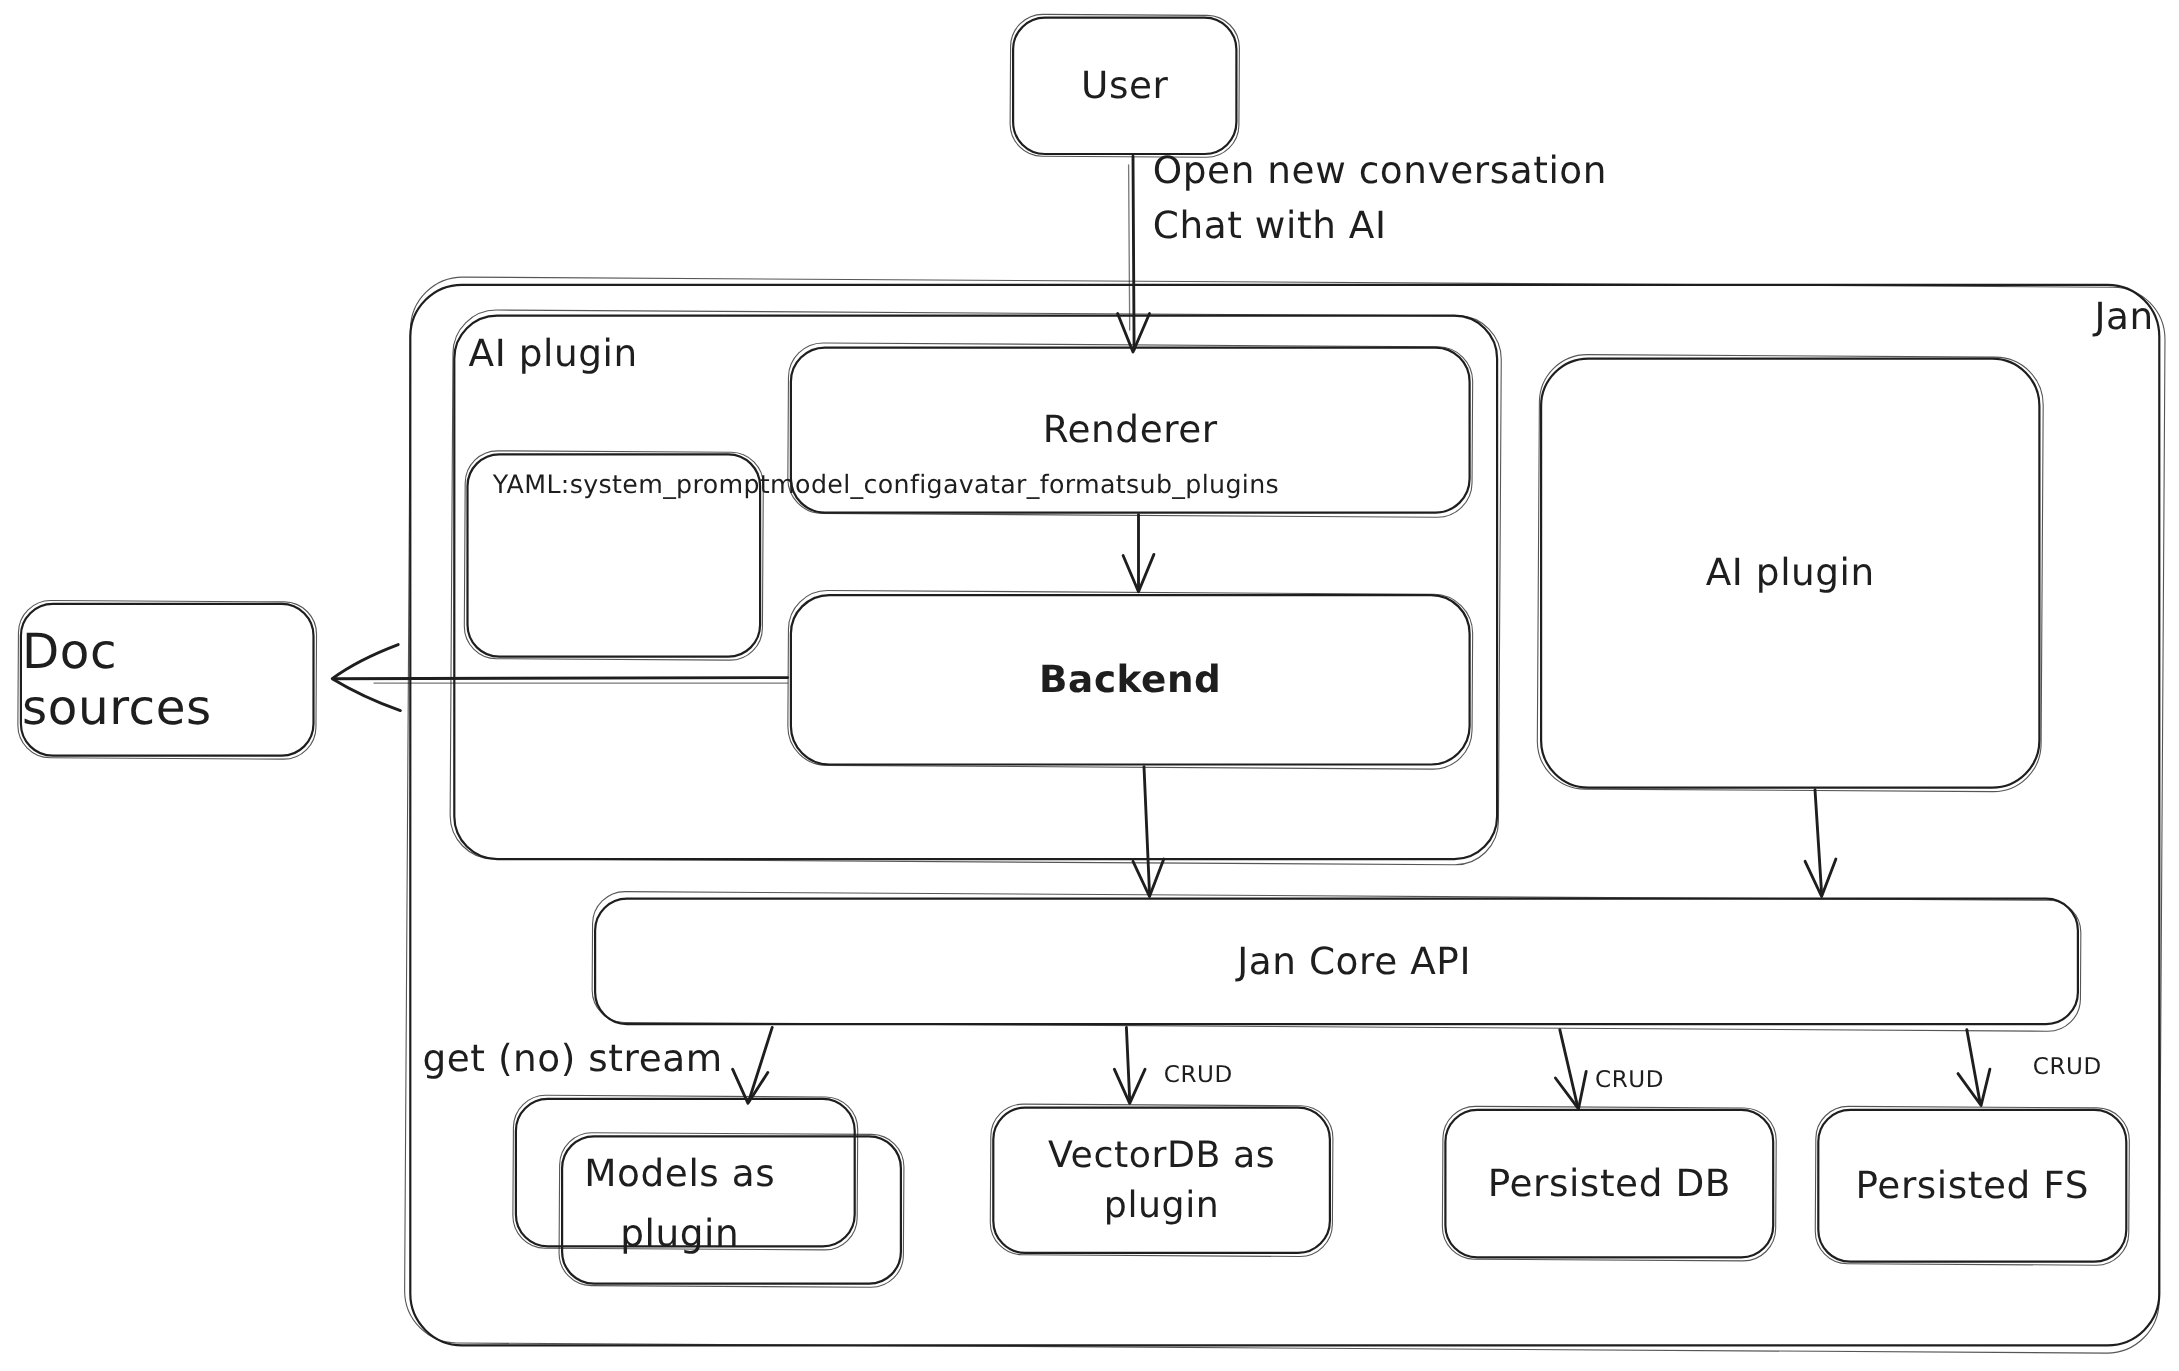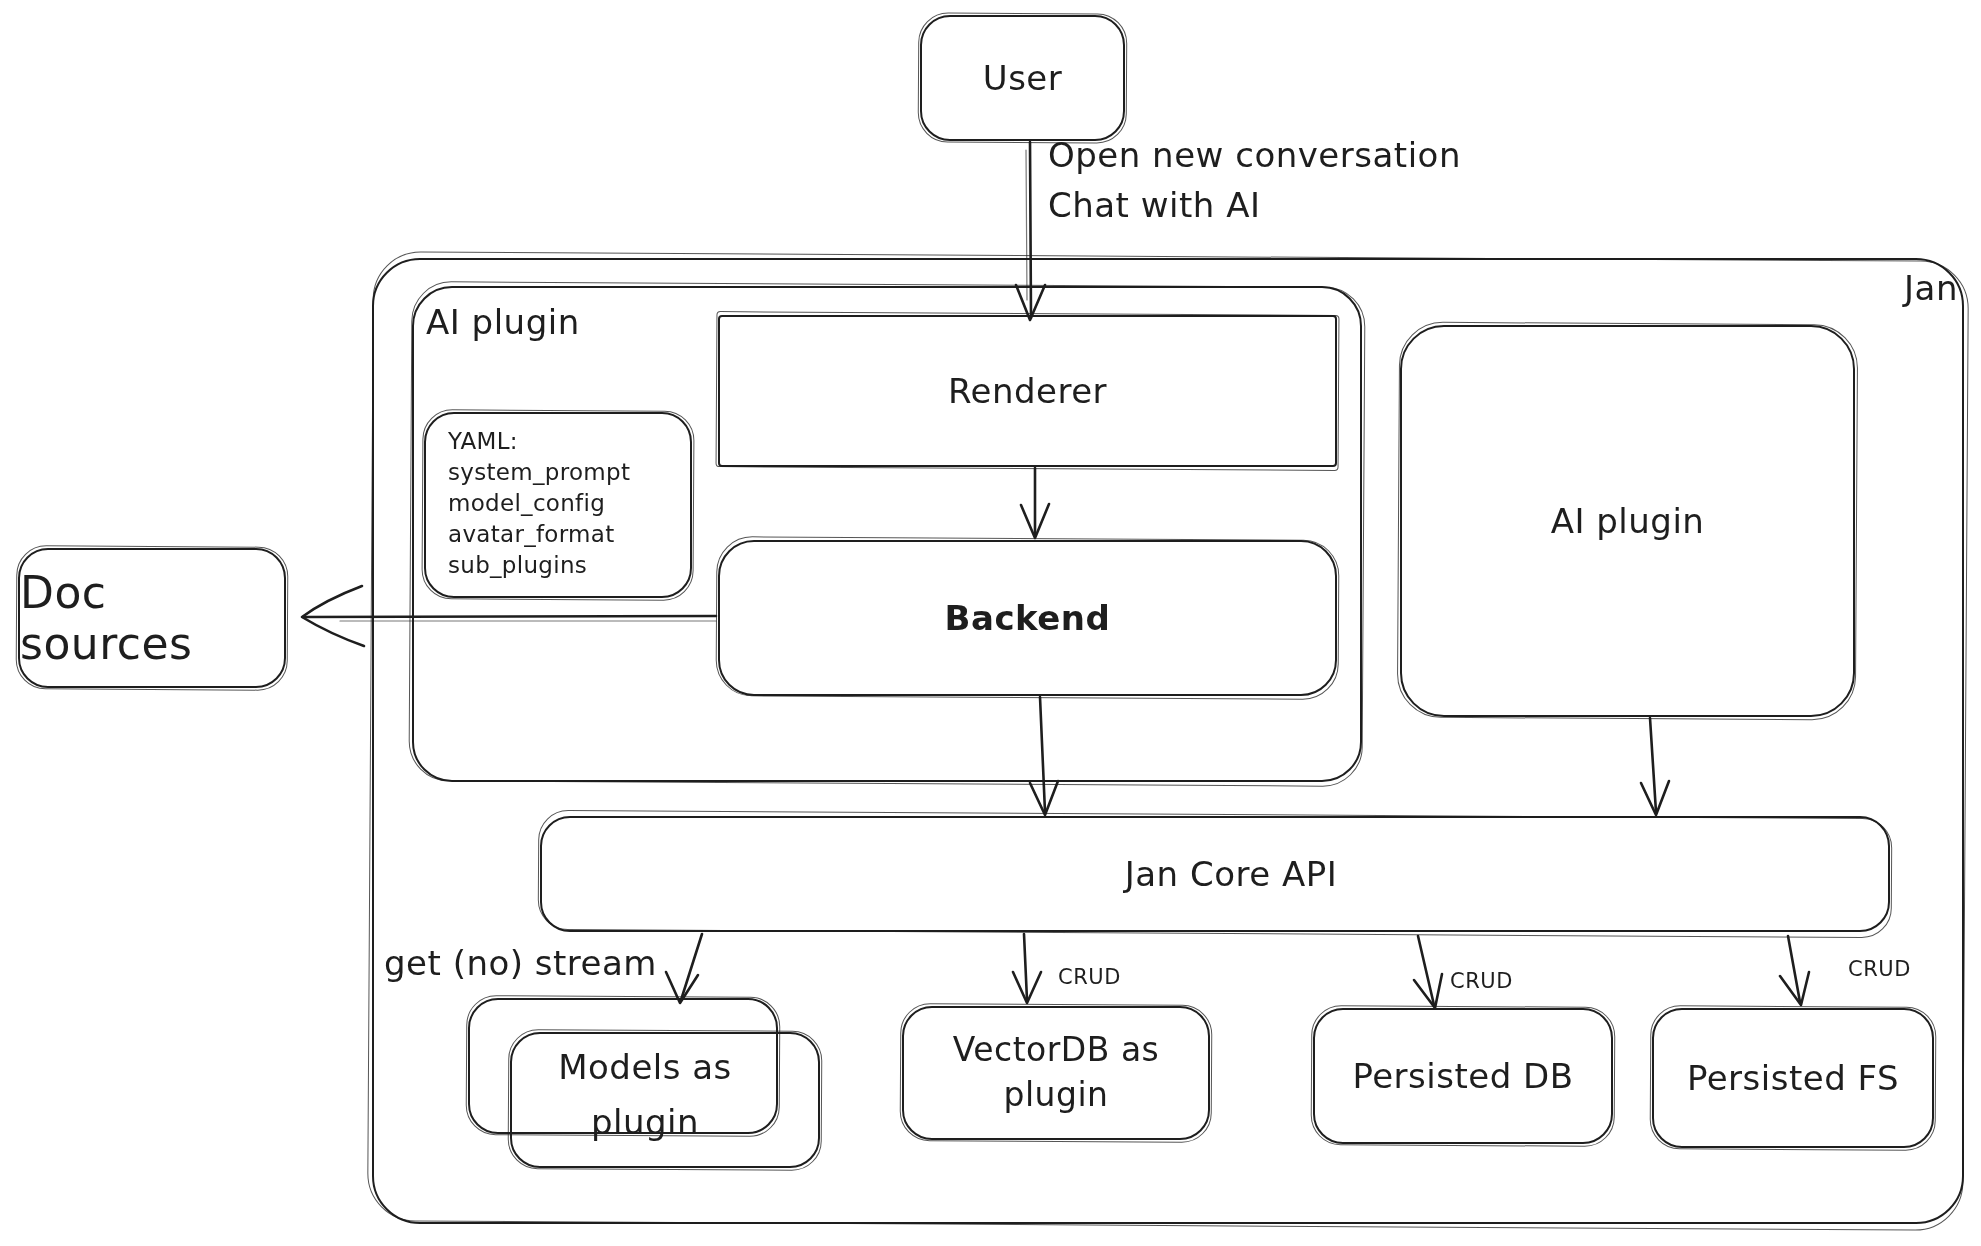--- a/index.html
+++ b/index.html
@@ -8,41 +8,41 @@
   .canvas{position:absolute;inset:0;}
 
   .box{position:absolute;border:2.6px solid #1e1e1e;border-radius:38px;
        background:transparent;display:flex;align-items:center;justify-content:center;
        font-size:34px;letter-spacing:.5px;box-sizing:border-box;}
   .sketch::before{content:"";position:absolute;inset:-4px;border:1.4px solid rgba(30,30,30,.75);
        border-radius:inherit;transform:rotate(.35deg);pointer-events:none;}
   .container-label{position:absolute;font-size:34px;letter-spacing:.5px;}
   .stack{display:flex;flex-direction:column;align-items:center;justify-content:center;line-height:1.35;}
   .note{font-size:23px;line-height:31px;letter-spacing:.3px;align-items:flex-start;justify-content:flex-start;
-        padding:12px 0 0 22px;flex-direction:column;display:flex;}
+        padding:12px 0 0 22px;flex-direction:row;display:flex;}
   .edge-label{position:absolute;font-size:21px;letter-spacing:.5px;line-height:50px;white-space:nowrap;}
   svg.edges{position:absolute;inset:0;pointer-events:none;z-index:7;}
   .lbl{z-index:8;}
 </style>
 </head>
 <body>
 
 <div class="canvas">
 
   <div class="box sketch" style="left:372px;top:258px;width:1592px;height:966px;border-radius:48px;"></div>
   <div class="container-label lbl" style="left:1872px;top:268px;width:86px;text-align:right;">Jan</div>
 
   <div class="box sketch" style="left:412px;top:286px;width:950px;height:496px;border-radius:40px;"></div>
   <div class="container-label lbl" style="left:426px;top:302px;">AI plugin</div>
 
   <div class="box sketch lbl" style="left:920px;top:15px;width:205px;height:126px;border-radius:30px;">
     <span>User</span>
   </div>
 
-  <div class="box sketch lbl" style="left:718px;top:315px;width:619px;height:152px;border-radius:4px;">
+  <div class="box sketch lbl" style="left:718px;top:315px;width:619px;height:152px;border-radius:32px;">
     <span>Renderer</span>
   </div>
 
   <div class="box sketch lbl" style="left:718px;top:540px;width:619px;height:156px;border-radius:36px;font-weight:bold;">
     <span>Backend</span>
   </div>
 
   <div class="box sketch note lbl" style="left:424px;top:412px;width:268px;height:186px;border-radius:30px;">
     <span>YAML:</span>
     <span>system_prompt</span>
@@ -58,21 +58,21 @@
   <div class="box sketch lbl" style="left:1400px;top:325px;width:455px;height:392px;border-radius:44px;">
     <span>AI plugin</span>
   </div>
 
   <div class="box sketch lbl" style="left:540px;top:816px;width:1350px;height:116px;border-radius:30px;padding-left:32px;">
     <span>Jan Core API</span>
   </div>
 
   <div class="box sketch" style="left:468px;top:998px;width:310px;height:136px;border-radius:30px;"></div>
   <div class="box sketch" style="left:510px;top:1032px;width:310px;height:136px;border-radius:30px;"></div>
-  <div class="edge-label stack lbl" style="left:485px;top:1040px;width:320px;font-size:34px;line-height:55px;">
+  <div class="edge-label stack lbl" style="left:458px;top:1040px;width:320px;font-size:34px;line-height:55px;">
     <span>Models as</span>
     <span>plugin</span>
   </div>
 
   <div class="box sketch stack lbl" style="left:902px;top:1006px;width:308px;height:134px;border-radius:30px;font-size:33px;">
     <span>VectorDB as</span>
     <span>plugin</span>
   </div>
 
   <div class="box sketch lbl" style="left:1313px;top:1008px;width:300px;height:136px;border-radius:30px;">

